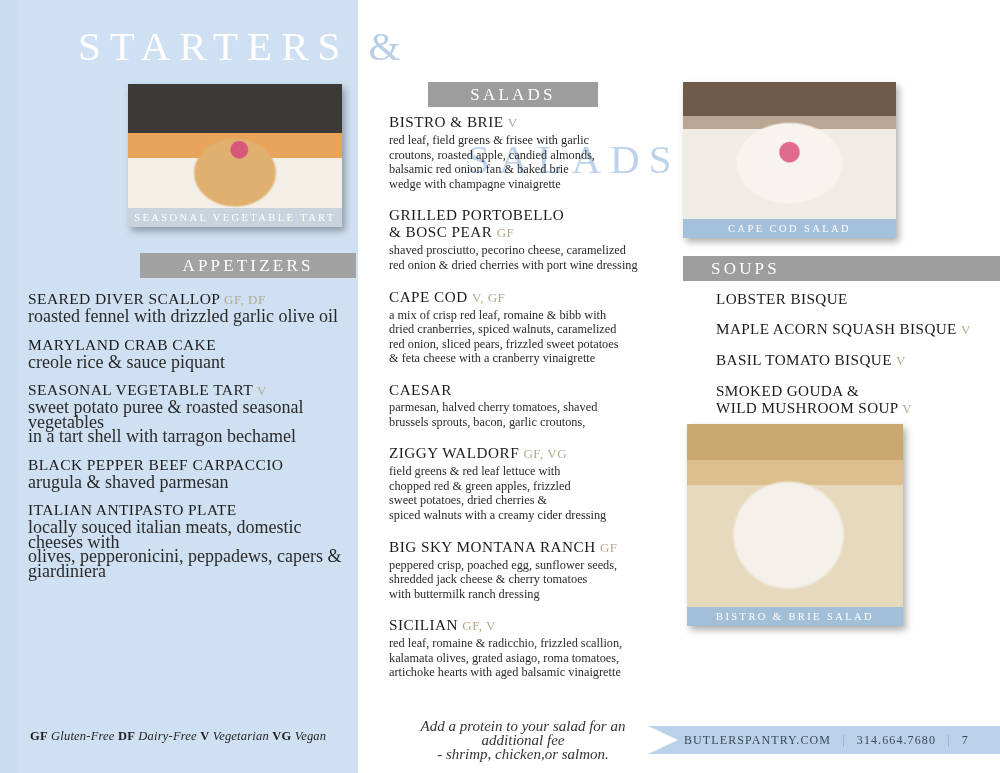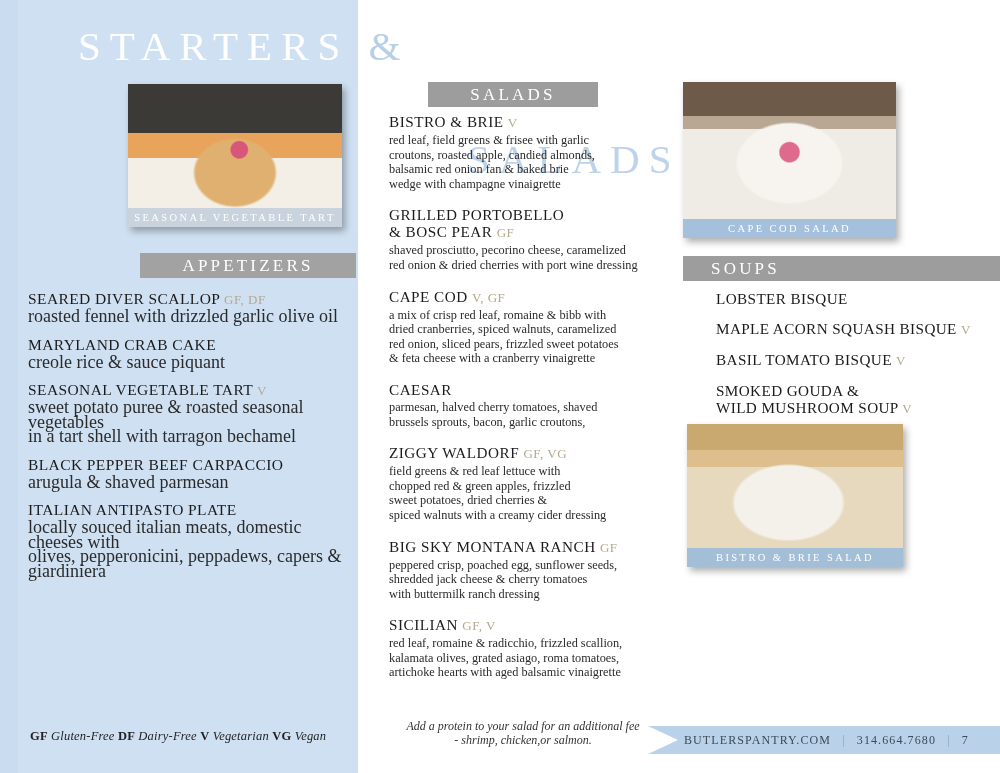--- a/index.html
+++ b/index.html
@@ -76,21 +76,21 @@
     left: 683px; top: 82px; width: 213px; height: 156px;
     background:
       radial-gradient(circle at 50% 45%, #e06a8e 0 7%, rgba(224,106,142,0) 8%),
       radial-gradient(ellipse at 50% 52%, #f7f4ef 0 34%, rgba(247,244,239,0) 36%),
       linear-gradient(#6e5a48 0 22%, #b9a794 22% 30%, #efece5 30% 100%);
   }
   #photo-capecod .cap { background: rgba(150,185,220,0.85); }
 
   
   #photo-bistro {
-    left: 687px; top: 424px; width: 216px; height: 143px;
+    left: 687px; top: 424px; width: 216px; height: 202px;
     background:
       radial-gradient(ellipse at 47% 55%, #f3f1ea 0 33%, rgba(243,241,234,0) 35%),
       radial-gradient(circle at 43% 52%, #9fc46a 0 9%, rgba(159,196,106,0) 10%),
       linear-gradient(#c9a96f 0 18%, #dcbf8c 18% 30%, #e7d9bd 30% 100%);
   }
   #photo-bistro .cap { background: rgba(150,185,220,0.85); }
 
   
   .bar {
     position: absolute;
@@ -185,21 +185,21 @@
   }
   .legend b { font-weight: bold; }
   .legend i { font-style: italic; }
 
   .protein-note {
     position: absolute;
     left: 389px; top: 719px;
     width: 268px;
     text-align: center;
     font-style: italic;
-    font-size: 12px;
+    font-size: 15px;
     color: #333;
     line-height: 14px;
   }
 
   
   .ribbon {
     position: absolute;
     left: 648px; top: 726px;
     width: 352px; height: 28px;
     background: #b9d2ea;

